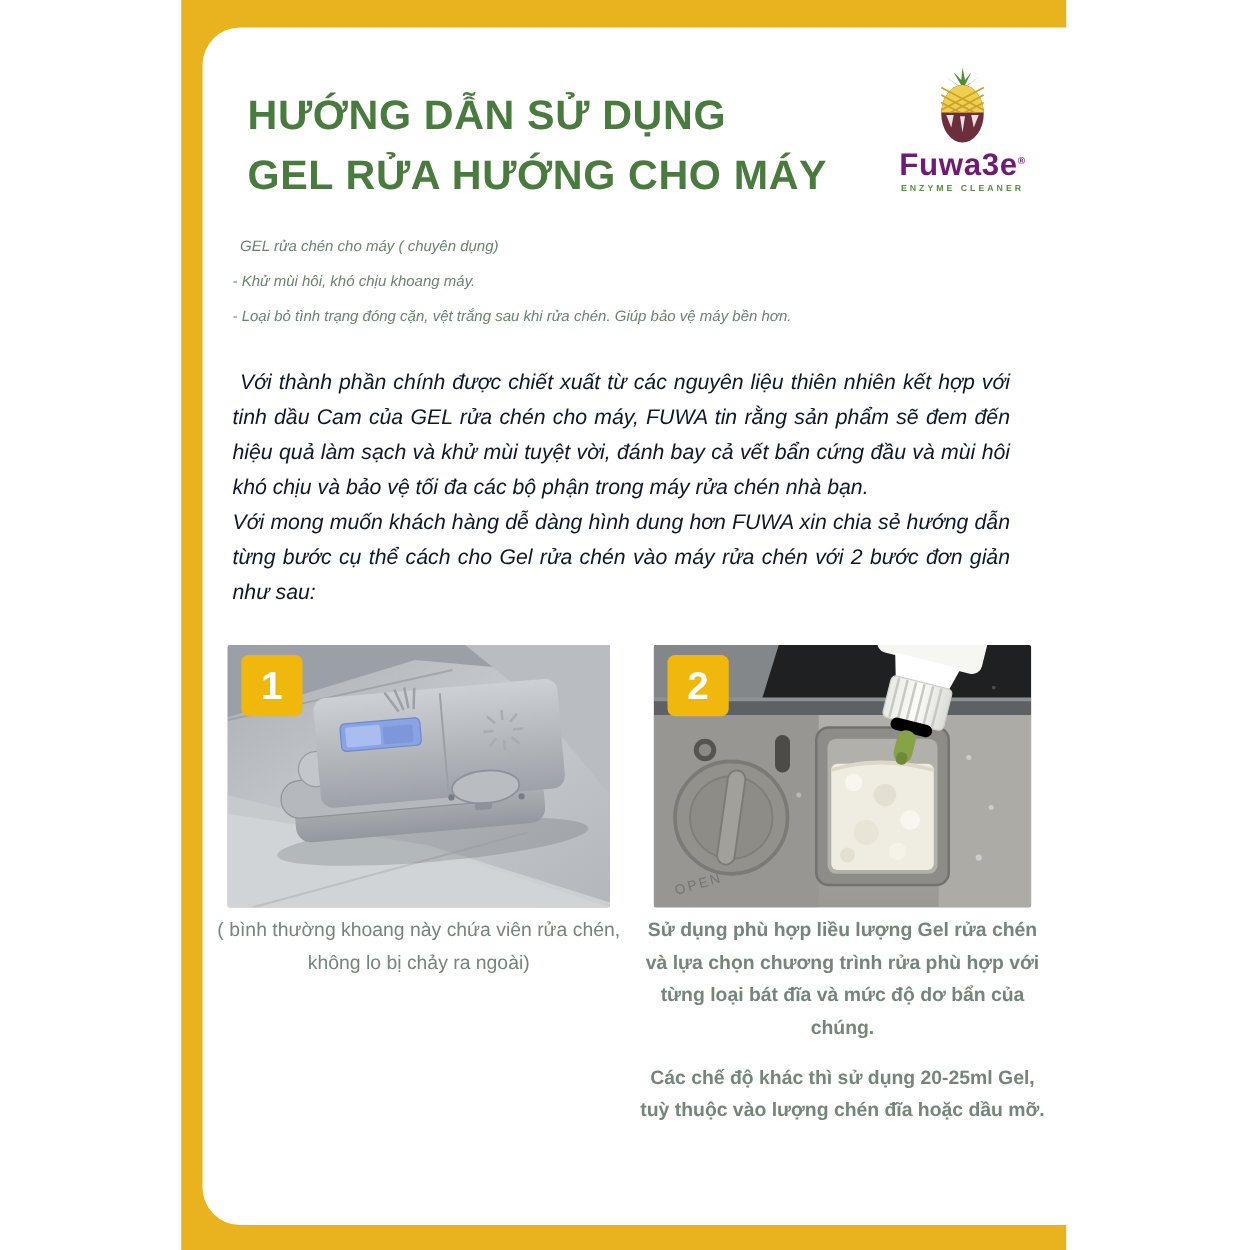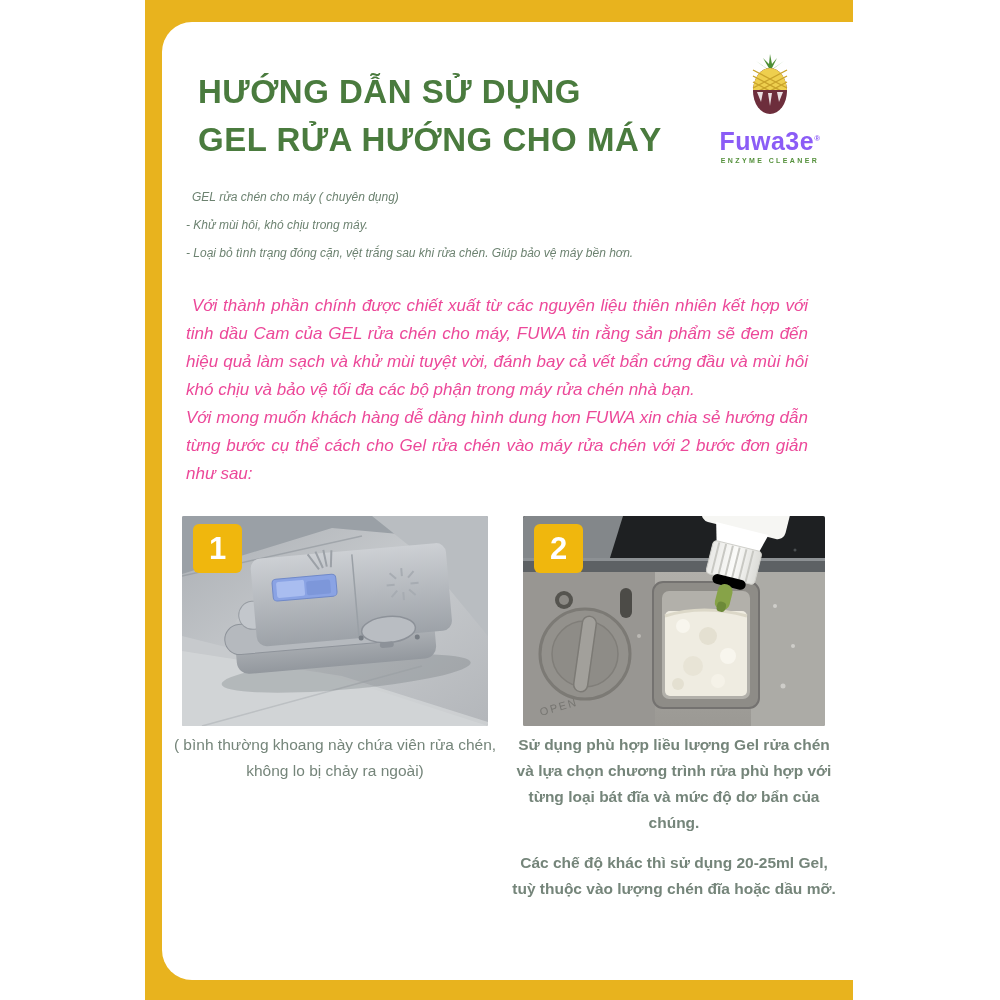--- a/index.html
+++ b/index.html
@@ -7,28 +7,28 @@
   .page { position:relative; width:1000px; height:1000px; background:#ffffff; overflow:hidden; }
 
   .yellow-frame { position:absolute; left:145px; top:0; width:708px; height:1000px; background:#e8b31e; }
 
   .card { position:absolute; left:162px; top:22px; width:796px; height:958px; background:#ffffff; border-radius:30px; }
 
   
   .title-block { position:absolute; left:36px; top:46px; color:#4a7b3e; font-weight:700; font-size:33px; line-height:48px; letter-spacing:0.5px; }
   .logo { position:absolute; left:548px; top:32px; width:120px; text-align:center; }
   .logo svg { display:block; margin:0 auto; }
-  .logo .brand { color:#8b5cf6; font-weight:700; font-size:25px; line-height:26px; margin-top:10px; letter-spacing:0.5px; }
+  .logo .brand { color:#701a75; font-weight:700; font-size:25px; line-height:26px; margin-top:0; letter-spacing:0.5px; }
   .logo .brand sup { font-size:8px; vertical-align:super; }
   .logo .tagline { color:#55913c; font-size:7px; letter-spacing:2.4px; margin-top:3px; font-weight:700; }
 
   
   .intro { position:absolute; left:24px; top:161px; width:624px; color:#6c8270; font-size:12px; line-height:28px; font-style:italic; }
   .intro .lead { padding-left:6px; }
-  .para { position:absolute; left:24px; width:622px; color:#ec4899; font-size:17px; line-height:28px; font-style:italic; text-align:justify; }
+  .para { position:absolute; left:24px; width:622px; color:#0f172a; font-size:17px; line-height:28px; font-style:italic; text-align:justify; }
   .para.about { top:270px; text-indent:6px; }
   .para.share { top:382px; }
 
   
   .step-img { position:absolute; top:494px; height:210px; background:#b7babd; border-radius:2px; overflow:hidden; }
   .step-img svg { display:block; }
   .step1 { left:20px; width:306px; }
   .step2 { left:361px; width:302px; }
   .badge { position:absolute; left:11px; top:8px; width:49px; height:49px; background:#f0b70d; border-radius:6px;
            display:flex; align-items:center; justify-content:center; color:#ffffff; font-size:31px; font-weight:700; }
@@ -76,21 +76,21 @@
           <path d="M25 39 L27 52 L29 39 Z" fill="#ffffff" opacity="0.85"></path>
           <path d="M34 38 L36 48 L40 38 Z" fill="#ffffff" opacity="0.85"></path>
         </g>
       </svg>
       <div class="brand"><span>Fuwa3e</span><sup>®</sup></div>
       <div class="tagline">ENZYME CLEANER</div>
     </div>
 
     <div class="intro">
       <div class="lead">GEL rửa chén cho máy ( chuyên dụng)</div>
-      <div>- Khử mùi hôi, khó chịu trong máy.</div>
+      <div>- Khử mùi hôi, khó chịu khoang máy.</div>
       <div>- Loại bỏ tình trạng đóng cặn, vệt trắng sau khi rửa chén. Giúp bảo vệ máy bền hơn.</div>
     </div>
 
     <p class="para about">Với thành phần chính được chiết xuất từ các nguyên liệu thiên nhiên kết hợp với tinh dầu Cam của GEL rửa chén cho máy, FUWA tin rằng sản phẩm sẽ đem đến hiệu quả làm sạch và khử mùi tuyệt vời, đánh bay cả vết bẩn cứng đầu và mùi hôi khó chịu và bảo vệ tối đa các bộ phận trong máy rửa chén nhà bạn.</p>
     <p class="para share">Với mong muốn khách hàng dễ dàng hình dung hơn FUWA xin chia sẻ hướng dẫn từng bước cụ thể cách cho Gel rửa chén vào máy rửa chén với 2 bước đơn giản như sau:</p>
 
     <div class="step-img step1">
       <svg width="306" height="210" viewBox="0 0 306 210">
         <defs>
           <linearGradient id="m1" x1="0" y1="0" x2="1" y2="1">

